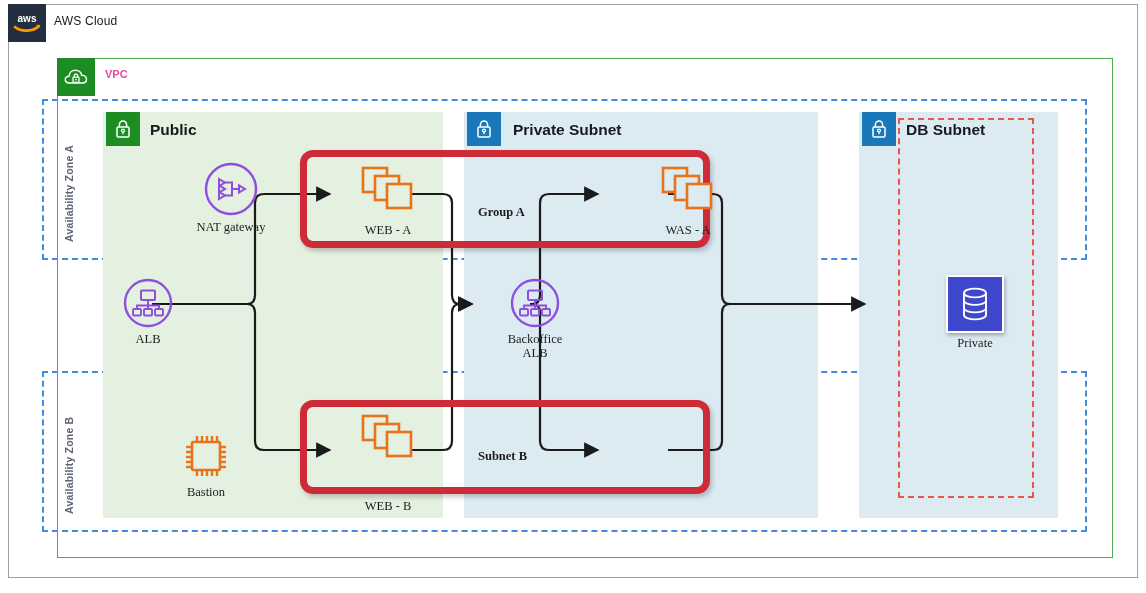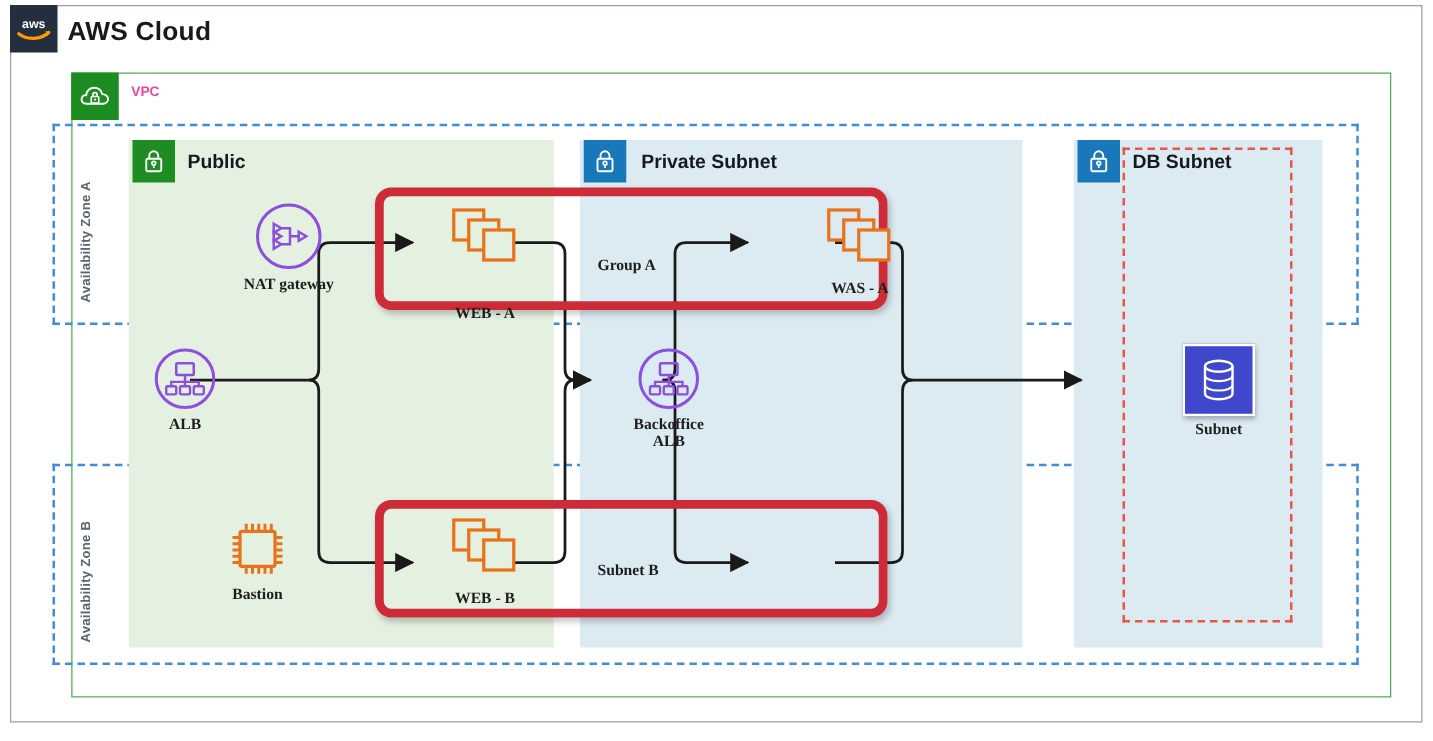--- a/index.html
+++ b/index.html
@@ -5,21 +5,21 @@
   html,body{margin:0;padding:0;background:#ffffff;}
   body{font-family:"Liberation Sans",sans-serif;}
   #canvas{position:relative;width:1146px;height:593px;background:#ffffff;overflow:hidden;}
 
   
   .cloud-frame{position:absolute;left:8px;top:4px;width:1130px;height:574px;
       border:1px solid #9aa0a6;background:#ffffff;box-sizing:border-box;}
   .aws-logo{position:absolute;left:8px;top:4px;width:38px;height:38px;background:#232f3e;
       box-sizing:border-box;display:flex;align-items:center;justify-content:center;}
   .aws-logo svg{display:block;}
-  .cloud-title{position:absolute;left:54px;top:14px;font-size:21px;font-weight:bold;color:#16191f;
+  .cloud-title{position:absolute;left:54px;top:14px;font-size:12px;font-weight:normal;color:#16191f;
       letter-spacing:.2px;}
 
   
   .vpc-frame{position:absolute;left:57px;top:58px;width:1056px;height:500px;
       border:1.5px solid #4caf50;box-sizing:border-box;background:transparent;}
   .vpc-badge{position:absolute;left:57px;top:58px;width:38px;height:38px;background:#1c8c23;
       display:flex;align-items:center;justify-content:center;}
   .vpc-title{position:absolute;left:105px;top:68px;font-size:11px;font-weight:bold;color:#ec4899;}
 
   
@@ -57,32 +57,32 @@
   #group-a-box{left:300px;top:150px;width:410px;height:98px;}
   #group-b-box{left:300px;top:400px;width:410px;height:94px;}
   .group-label{position:absolute;font-size:12.5px;font-weight:bold;color:#1d1d1d;
       font-family:"Liberation Serif",serif;margin-top:12px;}
   #group-a-label{left:478px;top:193px;}
   #group-b-label{left:478px;top:437px;}
 
   
   .node{position:absolute;display:flex;flex-direction:column;align-items:center;}
   .node-icon{display:flex;align-items:center;justify-content:center;}
-  .node-label{margin-top:3px;font-size:12.5px;font-weight:bold;color:#1d1d1d;
+  .node-label{margin-top:3px;font-size:12.5px;font-weight:normal;color:#1d1d1d;
       font-family:"Liberation Serif",serif;text-align:center;line-height:1.15;white-space:pre-line;}
 
   #node-nat{left:176px;top:161px;width:110px;}
   #node-alb{left:98px;top:277px;width:100px;}
-  #node-bastion{left:160px;top:413px;width:92px;}
+  #node-bastion{left:160px;top:430px;width:92px;}
   #node-boalb{left:480px;top:277px;width:110px;align-items:center;}
   #node-mariadb{left:920px;top:275px;width:110px;}
 
-  #node-web-a{left:340px;top:162px;width:96px;gap:20px;}
+  #node-web-a{left:340px;top:162px;width:96px;}
   #node-was-a{left:640px;top:162px;width:96px;}
-  #node-web-b{left:340px;top:410px;width:96px;}
+  #node-web-b{left:340px;top:410px;width:96px;gap:28px;}
   #node-was-b{left:608px;top:410px;width:96px;}
 
   .mariadb-box{width:54px;height:54px;background:#3f48cc;border:2.5px solid #ffffff;
       box-shadow:1px 2px 4px rgba(0,0,0,.3);display:flex;align-items:center;justify-content:center;}
 
   
   #wires{position:absolute;left:0;top:0;width:1146px;height:593px;pointer-events:none;}
 </style>
 </head>
 <body>
@@ -295,16 +295,16 @@
 
   <div class="node" id="node-mariadb">
     <div class="node-icon mariadb-box">
       <svg width="34" height="38" viewBox="0 0 34 38">
         <ellipse cx="17" cy="8" rx="11" ry="4.4" fill="none" stroke="#ffffff" stroke-width="1.9"></ellipse>
         <path d="M6 8 V30 a11 4.4 0 0 0 22 0 V8" fill="none" stroke="#ffffff" stroke-width="1.9"></path>
         <path d="M6 15.5 a11 4.4 0 0 0 22 0" fill="none" stroke="#ffffff" stroke-width="1.7"></path>
         <path d="M6 23 a11 4.4 0 0 0 22 0" fill="none" stroke="#ffffff" stroke-width="1.7"></path>
       </svg>
     </div>
-    <div class="node-label">Subnet</div>
+    <div class="node-label">Private</div>
   </div>
 
 </div>
 
 </body></html>

